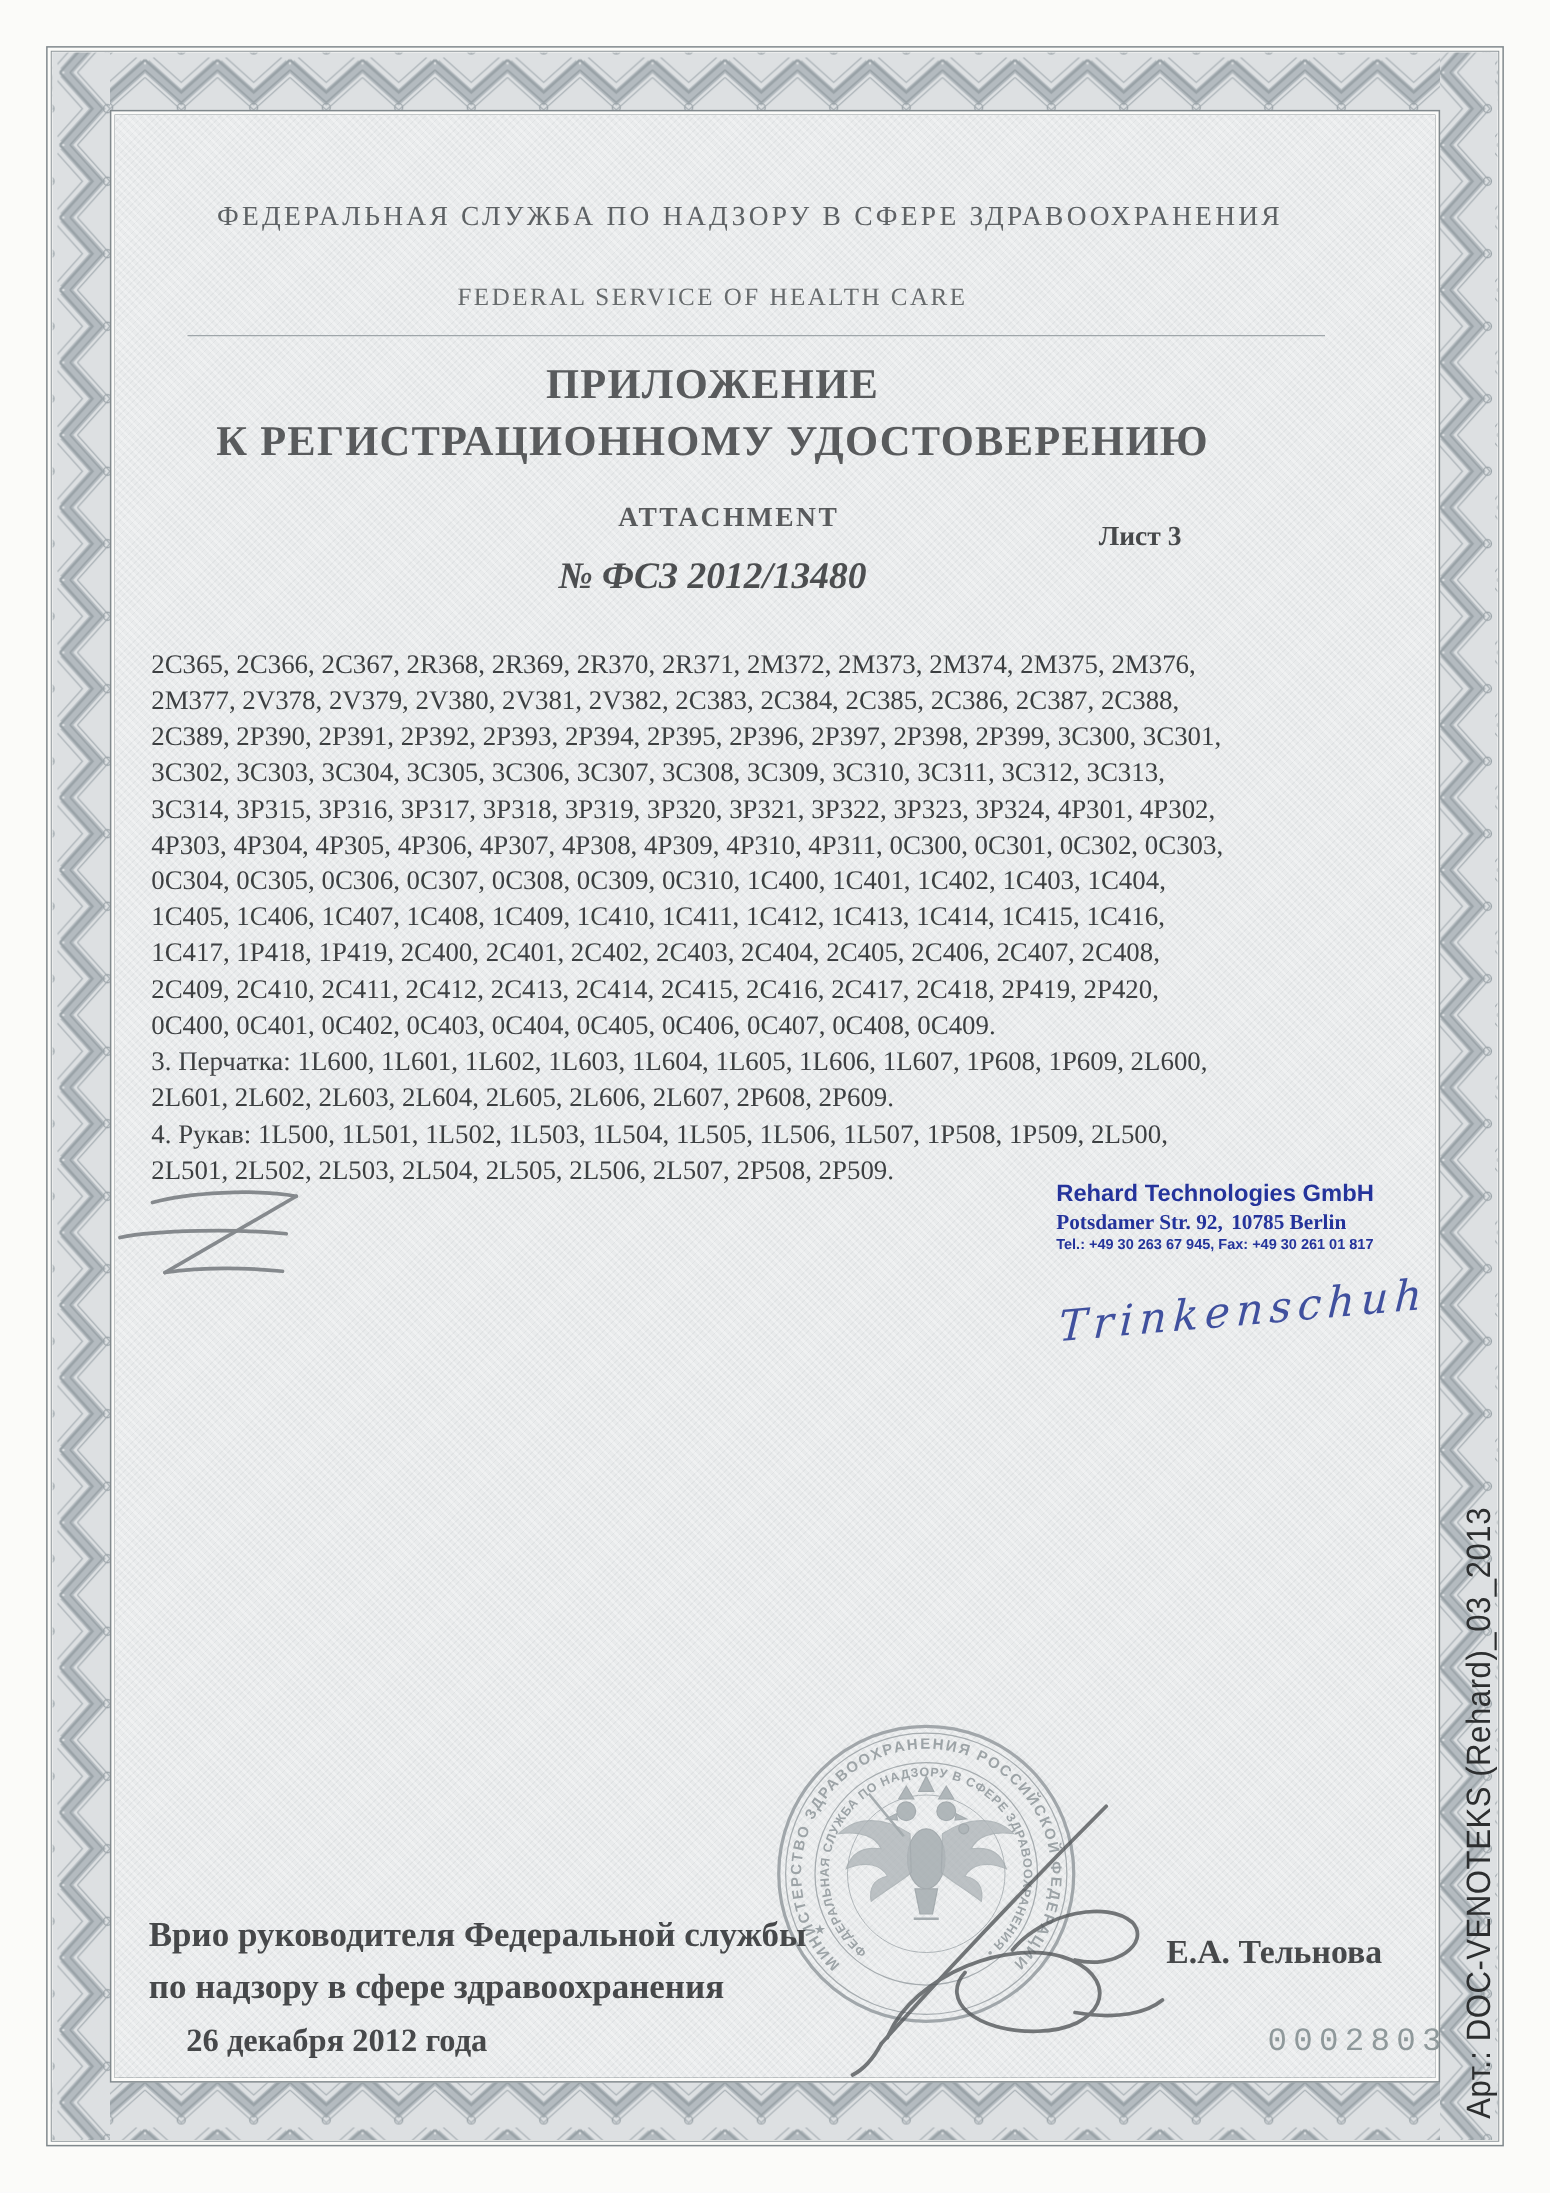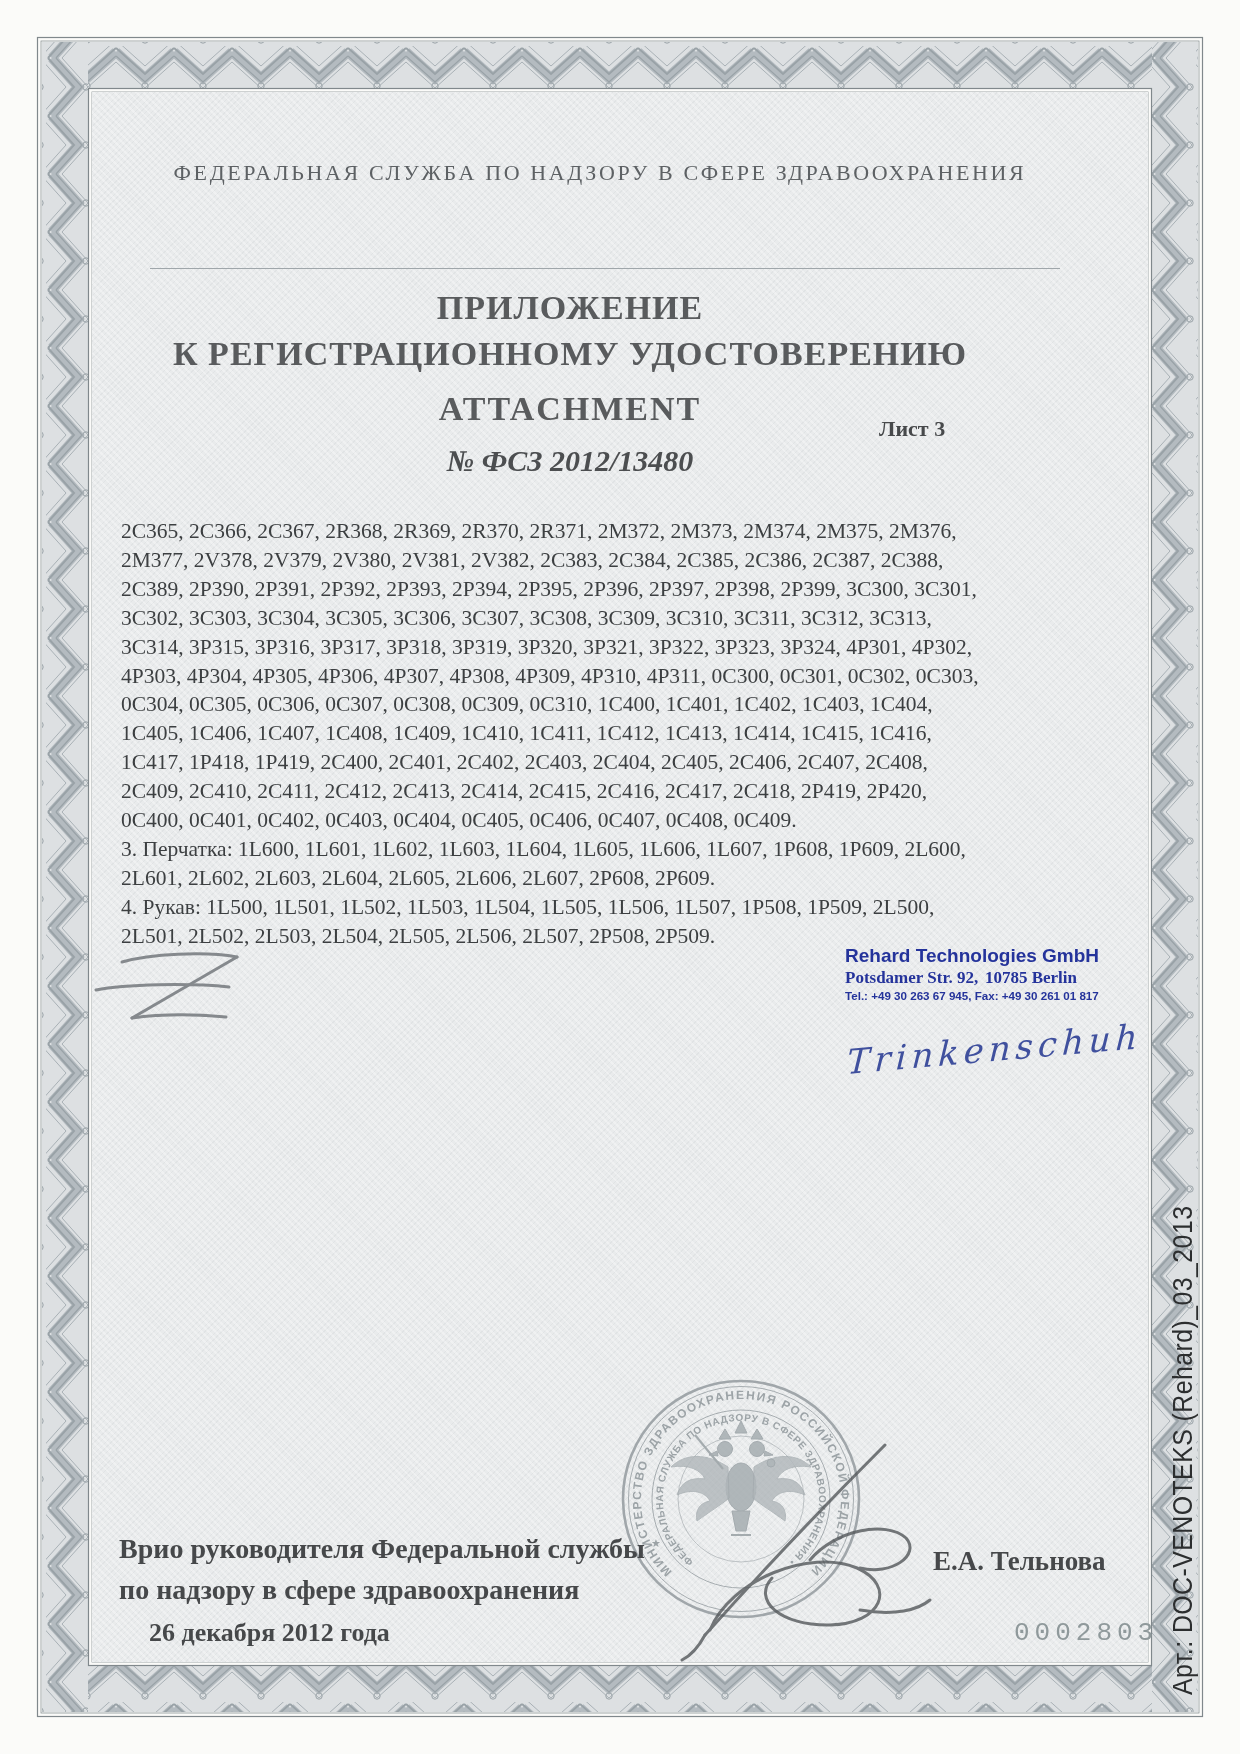--- a/index.html
+++ b/index.html
@@ -17,21 +17,21 @@
       repeating-linear-gradient(-45deg, rgba(150,158,163,.10) 0 1px, rgba(0,0,0,0) 1px 4px),
       #e9ebec;
   }
   .center{left:0; width:1140px; text-align:center;}
   #header-ru{top:160px; font-size:22px; letter-spacing:2.6px; color:#5d6164; width:1200px;}
   #header-en{top:227px; font-size:20px; letter-spacing:2px; color:#666a6c;}
   #divider{top:268px; left:150px; width:910px; height:0; border-top:1px solid #9fa6aa;}
   .title{font-weight:bold; color:#595b5d; letter-spacing:1px;}
   #title-1{top:289px; font-size:34px;}
   #title-2{top:335px; font-size:34px;}
-  #title-en{top:390px; font-size:34px; letter-spacing:2px;}
+  #title-en{top:401px; font-size:22px; letter-spacing:2px;padding-left:13px;}
   #doc-number{top:444px; font-size:30px; font-weight:bold; color:#4c4e50;font-style:italic;}
   #sheet{left:845px; top:416px; font-size:22px; font-weight:bold; color:#47494b;margin-left:34px;}
   #body-text{
     left:121px; top:517px; width:1000px;
     font-size:21.5px; line-height:28.9px; color:#3c3f41; white-space:nowrap;
   }
   
   #stamp{left:845px; top:945px; width:232px; color:#24339b;}
   #stamp .l1{font-family:"Liberation Sans",sans-serif; font-weight:bold; font-size:19px; white-space:nowrap;}
   #stamp .l2{display:flex; justify-content:space-between; font-weight:bold; font-size:17px; margin-top:1px;}
@@ -93,20 +93,21 @@
     <rect x="1152" y="42" width="46" height="1670" fill="url(#gv)"></rect>
     <rect x="37.5" y="37.5" width="1165" height="1679" fill="none" stroke="#80888c" stroke-width="1.2"></rect>
     <rect x="41" y="41" width="1158" height="1672" fill="none" stroke="#8b9397" stroke-width=".8"></rect>
     <rect x="88.5" y="88.5" width="1063" height="1577" fill="none" stroke="#80888c" stroke-width="1.2"></rect>
     <rect x="92" y="92" width="1056" height="1570" fill="none" stroke="#8b9397" stroke-width=".8"></rect>
   </svg>
 
   <div class="abs" id="paper"></div>
 
   <div class="abs center" id="header-ru">ФЕДЕРАЛЬНАЯ СЛУЖБА ПО НАДЗОРУ В СФЕРЕ ЗДРАВООХРАНЕНИЯ</div>
+  <div class="abs center" id="header-en">FEDERAL SERVICE OF HEALTH CARE</div>
   <div class="abs" id="divider"></div>
 
   <div class="abs center title" id="title-1">ПРИЛОЖЕНИЕ</div>
   <div class="abs center title" id="title-2">К РЕГИСТРАЦИОННОМУ УДОСТОВЕРЕНИЮ</div>
   <div class="abs center title" id="title-en">ATTACHMENT</div>
   <div class="abs" id="sheet">Лист 3</div>
   <div class="abs center" id="doc-number">№ ФСЗ 2012/13480</div>
 
   <div class="abs" id="body-text">
     <div>2C365, 2C366, 2C367, 2R368, 2R369, 2R370, 2R371, 2M372, 2M373, 2M374, 2M375, 2M376,</div>

